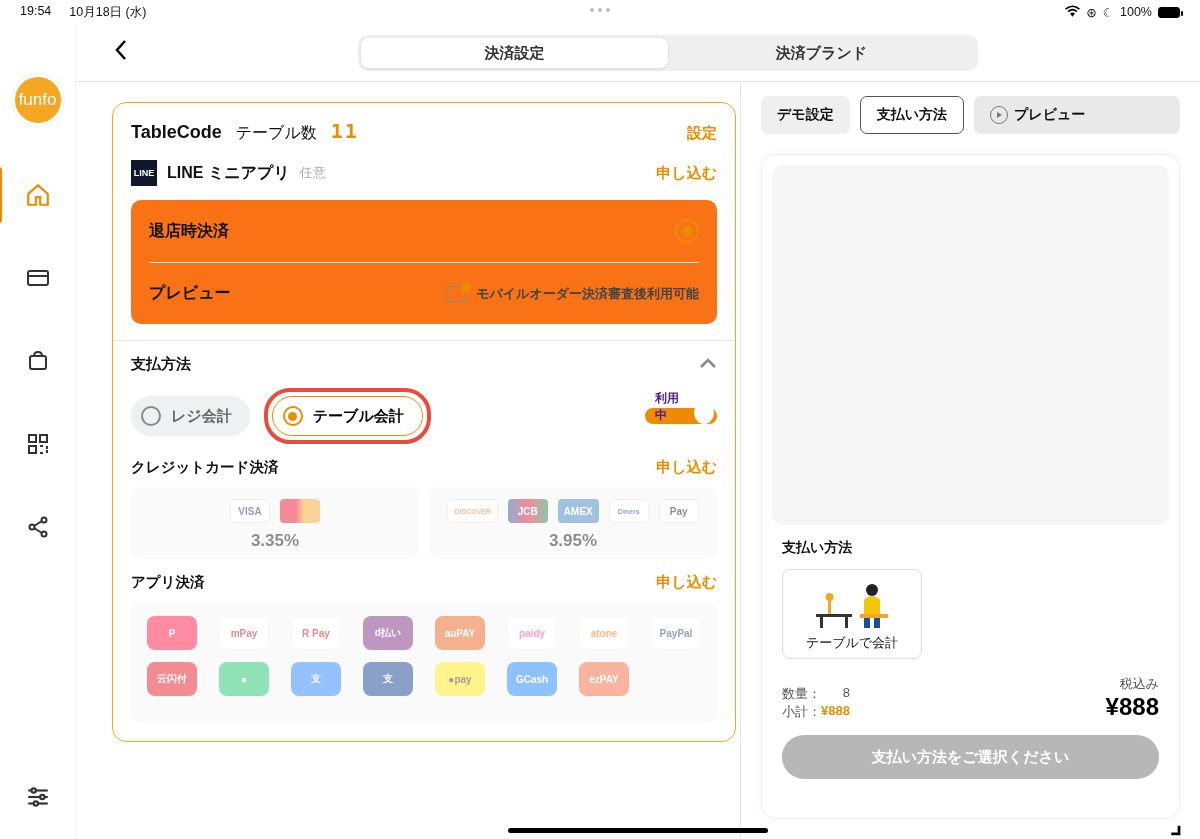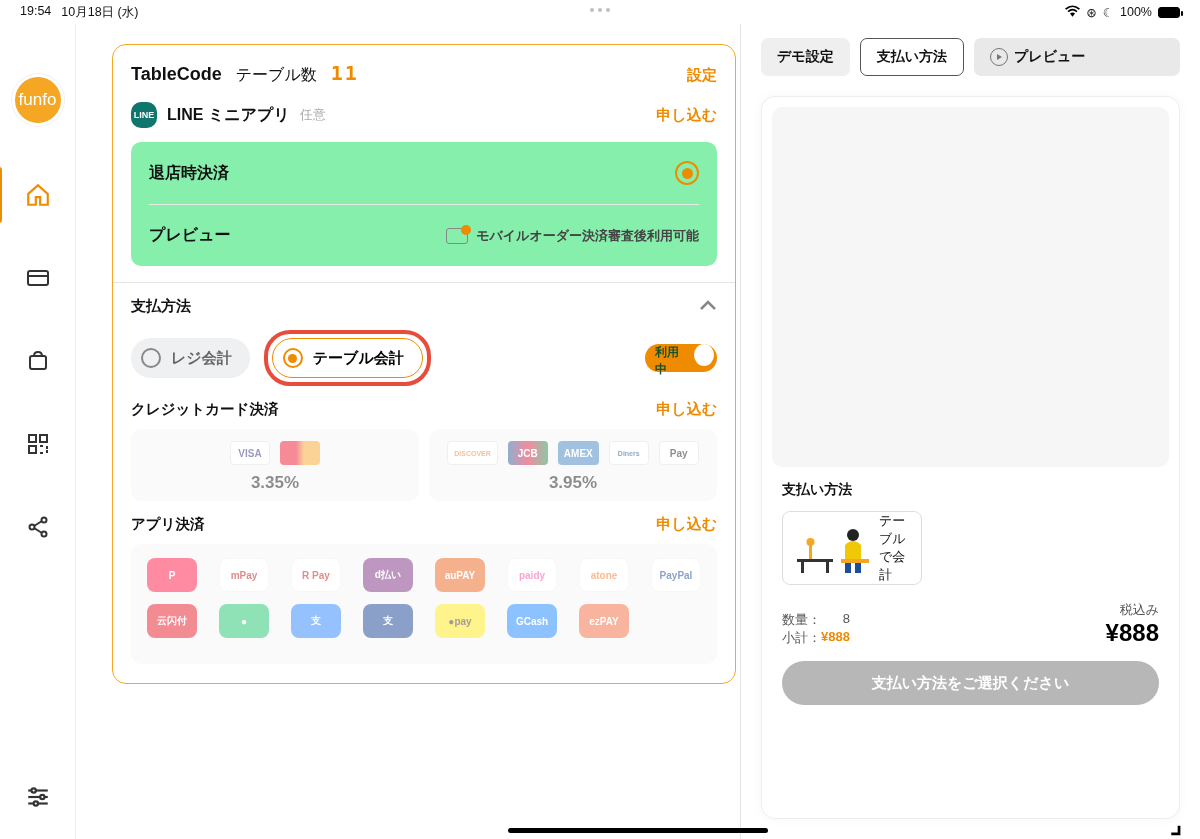--- a/index.html
+++ b/index.html
@@ -27,21 +27,21 @@
   
   .status-bar {
     height: 24px;
     display: flex;
     justify-content: space-between;
     align-items: center;
     padding: 0 20px;
     font-size: 12.5px;
     font-weight: 500;
   }
-  .status-left { display:flex; gap:10px; }
+  .status-left { display:flex; gap:18px; }
   .status-right { display:flex; align-items:center; gap:6px; }
   .battery {
     display:inline-block; width:22px; height:11px;
     border:1.3px solid #000; border-radius:3px; position:relative;
     background:#000;
   }
   .battery::after {
     content:""; position:absolute; right:-3.5px; top:3px;
     width:2px; height:5px; background:#000; border-radius:1px;
   }
@@ -182,23 +182,23 @@
     height:360px;
     background:#f6f6f6;
     margin:10px 10px 0 10px;
     border-radius:10px;
   }
   .preview-body { padding:14px 20px 20px 20px; }
   .pv-title { font-size:14px; font-weight:600; margin-bottom:12px; }
   .pv-option {
     width:140px;
     border:1px solid #ddd; border-radius:8px;
-    padding:0 8px;
+    padding:6px 8px;
     font-size:13px;
-    display:flex; flex-direction:row; align-items:center; gap:4px;
+    display:flex; flex-direction:column; align-items:center; gap:4px;
     margin-bottom:16px;
   }
   .pv-illustration { width:100%; height:54px;
     display:flex; align-items:flex-end; justify-content:center;
   }
   .pv-meta { display:flex; justify-content:space-between; font-size:13px; color:#555; }
   .pv-total { text-align:right; font-size:13px; color:#555;}
   .pv-total .big { font-size:24px; font-weight:700; color:#000;}
   .subtotal-val { color:var(--orange-dark); font-weight:600;}
   .pv-select-btn {
@@ -227,29 +227,29 @@
   .oc-title .sub { font-weight:500; font-size:16px;}
   .count { color:var(--orange-dark); font-family:monospace; letter-spacing:2px; font-size:20px;}
   .link-orange { color:var(--orange-dark); font-size:15px; font-weight:600;}
 
   .line-row {
     display:flex; align-items:center; gap:10px; margin-top:16px;
     justify-content:space-between;
   }
   .line-left { display:flex; align-items:center; gap:10px;}
   .line-badge {
-    width:26px; height:26px; background:#0f766e; border-radius:10px;
+    width:26px; height:26px; background:#0f172a; border-radius:0;
     color:#fff; font-size:9px; font-weight:700;
     display:flex; align-items:center; justify-content:center;
   }
   .line-label { font-weight:700;}
   .line-note { color:#aaa; font-size:13px;}
 
   .grey-box {
-    background:#86efac;
+    background:#f97316;
     border-radius:10px;
     padding:0 18px;
     margin-top:14px;
     text-align:center;
   }
   .option-row {
     height:62px;
     display:flex; align-items:center; justify-content:space-between;
   }
   .option-row + .option-row { border-top:1px solid #eaeaea;}
@@ -299,25 +299,25 @@
 
   .highlight-box {
     position:relative;
     padding:4px;
     border:4px solid #e74c3c;
     border-radius:26px;
   }
 
   .use-toggle {
     margin-left:auto;
-    width:72px; height:28px;
+    width:72px; height:16px;
     background:var(--orange-dark);
     border-radius:14px;
-    color:#14532d; font-size:12px; font-weight:700;
-    display:flex; align-items:flex-start;
+    color:#4c1d95; font-size:12px; font-weight:700;
+    display:flex; align-items:flex-end;
     padding-left:10px; gap:6px;
   }
   .use-toggle::after {
     content:""; width:22px; height:22px; background:#fff; border-radius:50%; margin-left:auto; margin-right:3px;
   }
 
   .sub-sect {
     display:flex; justify-content:space-between; align-items:center;
     font-size:14.5px; font-weight:700; margin-top:14px;
   }
@@ -447,20 +447,31 @@
           <line x1="3" y1="12" x2="21" y2="12"></line>
           <line x1="3" y1="18" x2="21" y2="18"></line>
           <circle cx="8" cy="6" r="2" fill="#fff"></circle>
           <circle cx="16" cy="12" r="2" fill="#fff"></circle>
           <circle cx="10" cy="18" r="2" fill="#fff"></circle>
         </svg>
     </div>
   </div>
 
   <div class="main">
+    <div class="header">
+      <div class="back-btn">
+        <svg width="14" height="22" viewBox="0 0 14 22" fill="none" stroke="#000" stroke-width="2.5">
+            <path d="M11 2 L3 11 L11 20"></path>
+          </svg>
+      </div>
+      <div class="seg-control">
+        <div class="seg-item active">決済設定</div>
+        <div class="seg-item">決済ブランド</div>
+      </div>
+    </div>
 
     <div class="content">
       <div class="left-panel">
         <div class="left-scroll">
           <div class="orange-card">
 
             <div class="oc-head">
               <div class="oc-title">
                 <span>TableCode</span>
                 <span class="sub">テーブル数</span>

